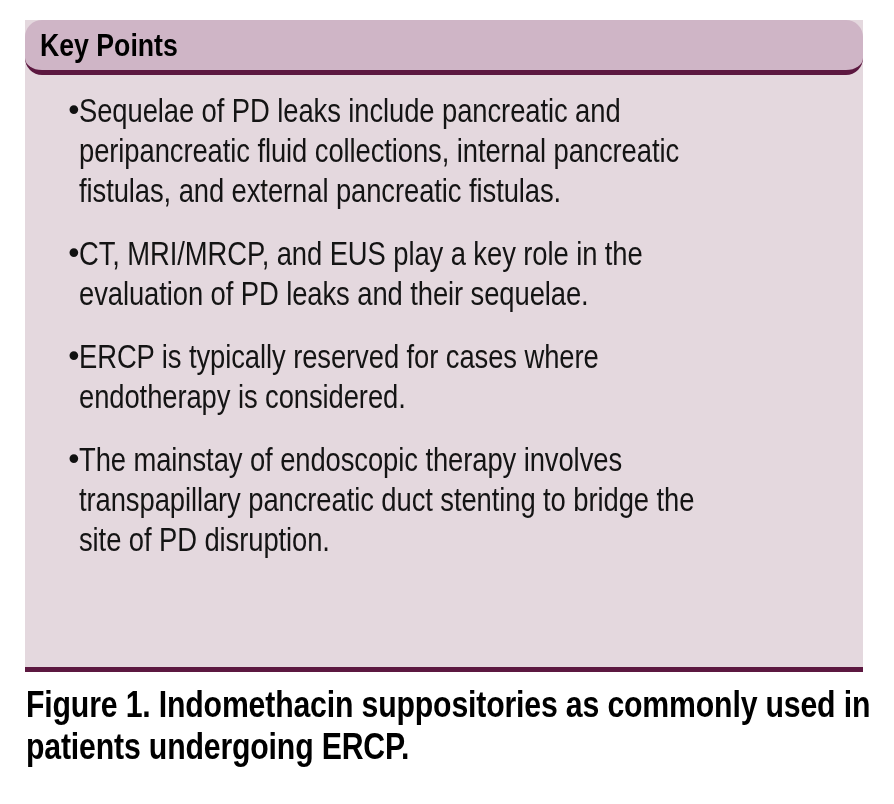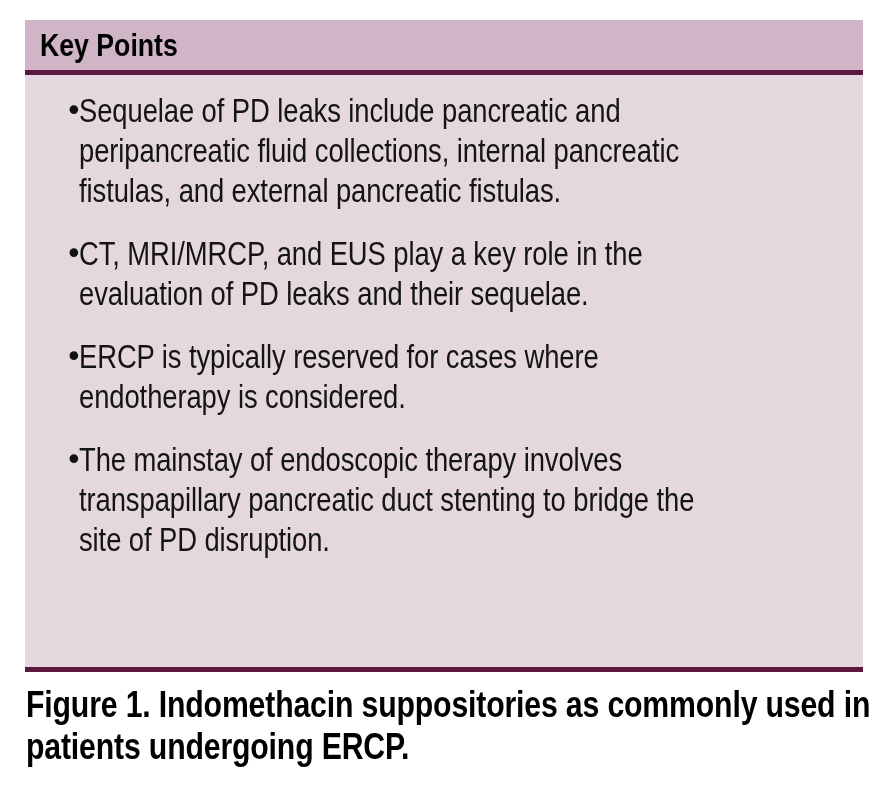--- a/index.html
+++ b/index.html
@@ -38,20 +38,21 @@
   }
 
   #keypoints-header {
     height: 55px;
     background: #cfb5c6;
     border-bottom: 5px solid #5c1840;
     box-sizing: border-box;
     display: flex;
     align-items: center;
     padding-left: 15px;
+    border-radius: 17px;
   }
 
   #keypoints-title {
     font-family: "Liberation Sans Narrow", "Liberation Sans", "DejaVu Sans Condensed", "DejaVu Sans", sans-serif;
     font-weight: bold;
     font-size: 31px;
     line-height: 31px;
     color: #000000;
     letter-spacing: 0px;
     transform: scaleX(0.86);

